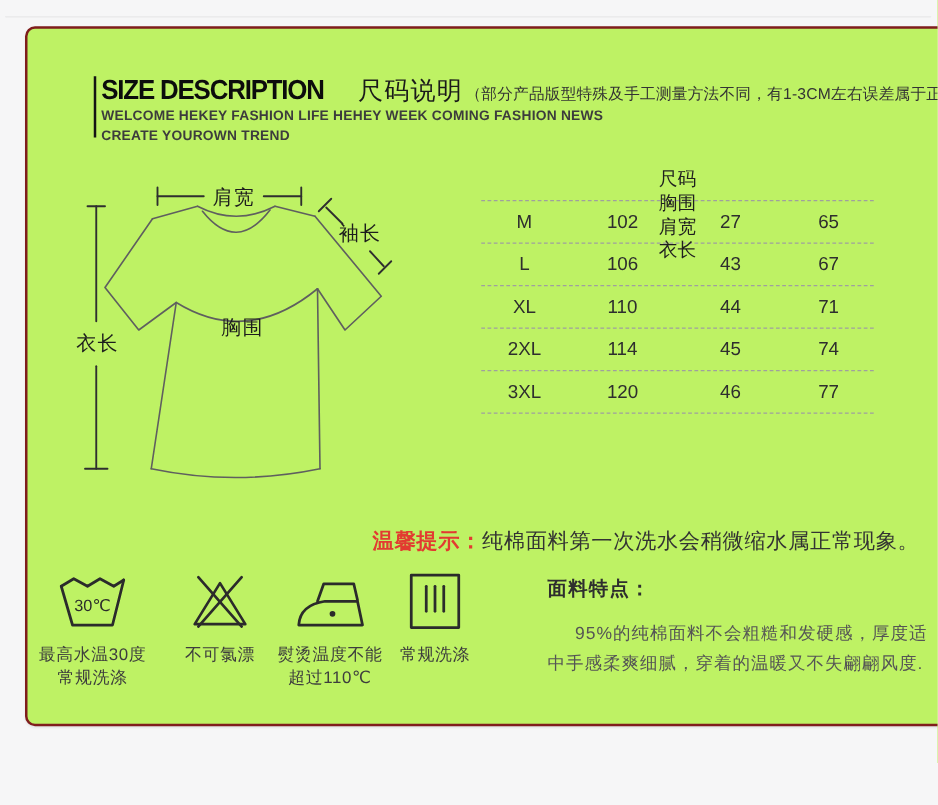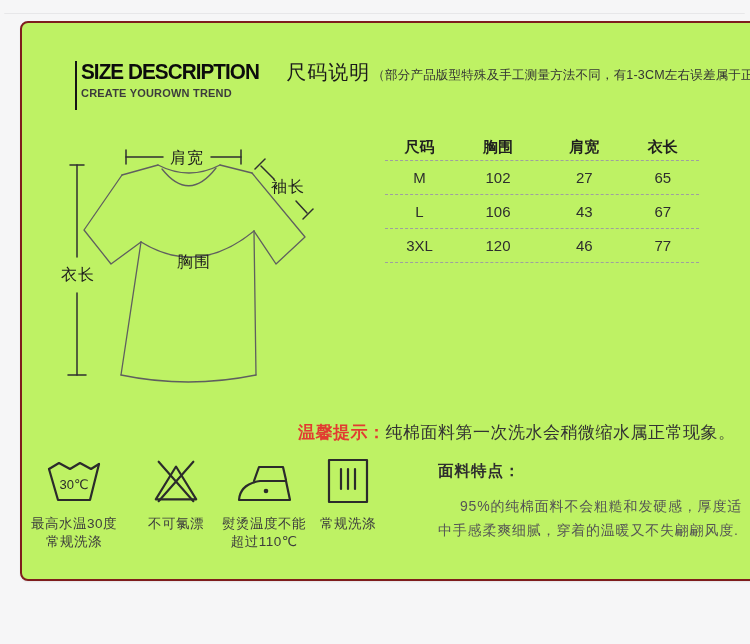--- a/index.html
+++ b/index.html
@@ -28,21 +28,21 @@
   .subtitle{position:absolute;left:59px;top:63px;font-size:11px;font-weight:700;color:#3c3c3c;letter-spacing:.2px;line-height:15.5px;}
   
   .tshirt{position:absolute;left:26px;top:114px;}
   .tshirt path,.tshirt line,.tshirt polyline{vector-effect:non-scaling-stroke;}
   .shirt-stroke{fill:none;stroke:#5f5f5f;stroke-width:1.3;stroke-linecap:round;stroke-linejoin:round;}
   .measure{fill:none;stroke:#2f2f2f;stroke-width:1.5;stroke-linecap:round;}
   .diag-label{fill:#1d1d1d;font-size:16px;font-weight:500;letter-spacing:1px;}
   
   .size-table{position:absolute;left:363px;top:111px;width:314px;}
   .trow{display:flex;align-items:center;border-bottom:1px dashed #9f9f9f;}
-  .trow.head{height:26px;font-weight:700;font-size:15px;color:#1f1f1f;}
+  .trow.head{height:26px;font-weight:400;font-size:15px;color:#1f1f1f;flex-direction:column;}
   .trow.data{height:33px;font-size:15px;color:#2e2e2e;}
   .tc{text-align:center;}
   .tc:nth-child(1){width:22%;}
   .tc:nth-child(2){width:28%;}
   .tc:nth-child(3){width:27%;}
   .tc:nth-child(4){width:23%;}
   .unit-note{position:absolute;left:602px;top:323px;font-size:15px;color:#454545;letter-spacing:1px;white-space:nowrap;}
   
   .warm-tip{position:absolute;left:276px;top:370px;font-size:17px;white-space:nowrap;margin-top:28px;}
   .warm-tip .red{color:#e23b31;font-weight:700;letter-spacing:.5px;}
@@ -68,20 +68,21 @@
 
 <div class="card">
 
   <div class="hdr-bar"></div>
   <div class="title-row">
     <span class="title-en">SIZE DESCRIPTION</span>
     <span class="title-zh">尺码说明</span>
     <span class="title-note">（部分产品版型特殊及手工测量方法不同，有1-3CM左右误差属于正常范围！）</span>
   </div>
   <div class="subtitle">
+    <div>WELCOME HEKEY FASHION LIFE HEHEY WEEK COMING FASHION NEWS</div>
     <div>CREATE YOUROWN TREND</div>
   </div>
 
   <svg class="tshirt" width="320" height="270" viewBox="0 0 320 270">
 
     <path class="shirt-stroke" d="M110,28 Q141,44 172,28"></path>
     <path class="shirt-stroke" d="M114,32 Q141,66 168,31"></path>
 
     <path class="shirt-stroke" d="M110,28 L74,38"></path>
     <path class="shirt-stroke" d="M172,28 L204,36"></path>
@@ -136,20 +137,32 @@
       <div class="tc">27</div>
       <div class="tc">65</div>
     </div>
     <div class="trow data">
       <div class="tc">L</div>
       <div class="tc">106</div>
       <div class="tc">43</div>
       <div class="tc">67</div>
     </div>
     <div class="trow data">
+      <div class="tc">XL</div>
+      <div class="tc">110</div>
+      <div class="tc">44</div>
+      <div class="tc">71</div>
+    </div>
+    <div class="trow data">
+      <div class="tc">2XL</div>
+      <div class="tc">114</div>
+      <div class="tc">45</div>
+      <div class="tc">74</div>
+    </div>
+    <div class="trow data">
       <div class="tc">3XL</div>
       <div class="tc">120</div>
       <div class="tc">46</div>
       <div class="tc">77</div>
     </div>
   </div>
 
   <div class="warm-tip">
     <span class="red">温馨提示：</span><span class="txt">纯棉面料第一次洗水会稍微缩水属正常现象。</span>
   </div>

